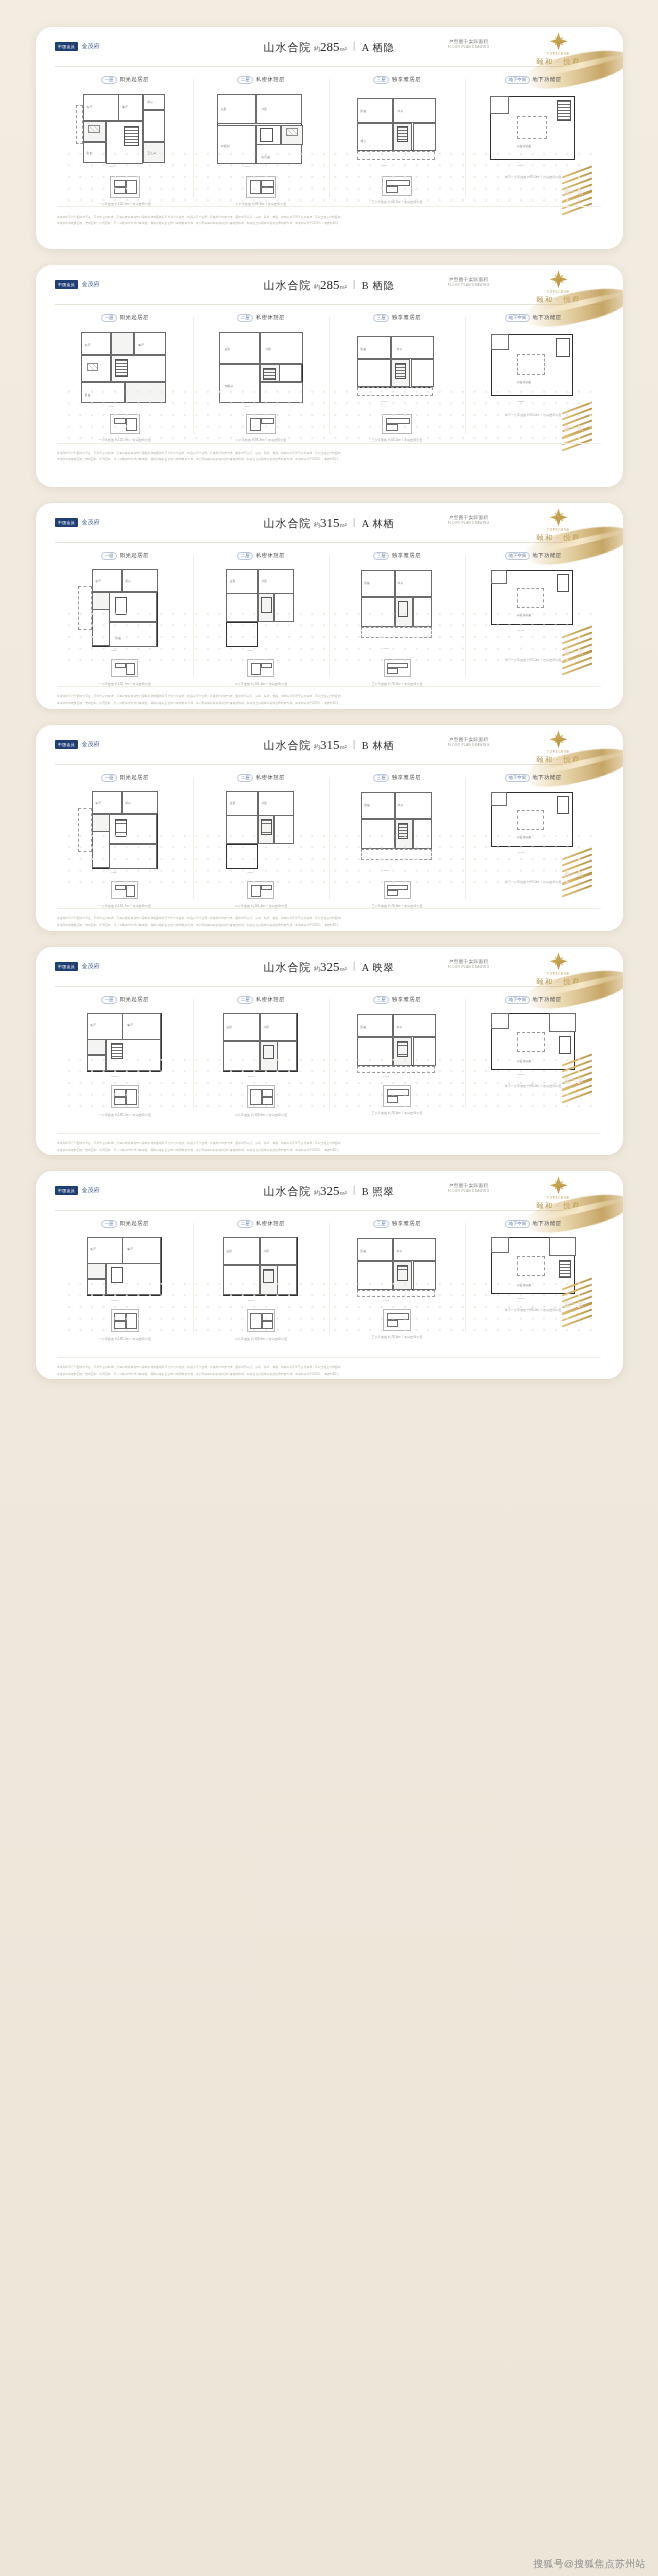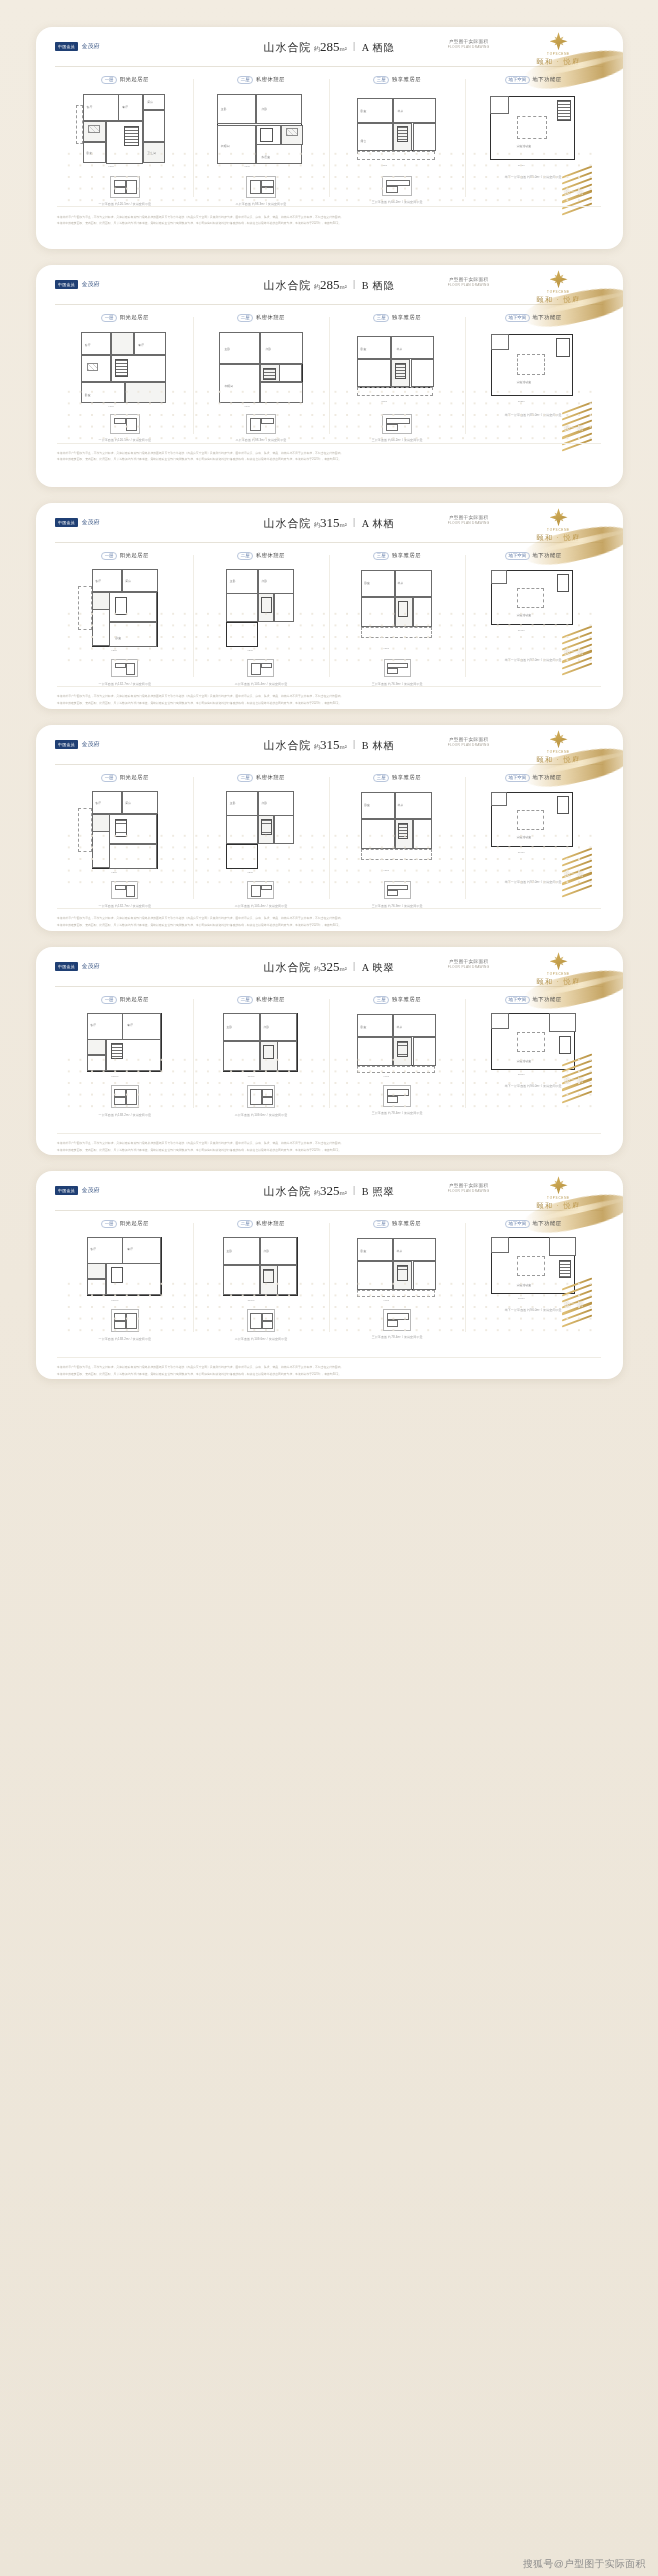--- a/index.html
+++ b/index.html
@@ -1213,16 +1213,16 @@
       </div>
     </div>
 
     <div class="sheet-foot" style="margin-top:16px">
       <p>本资料所示户型图仅为示意，不作为交付标准，具体以政府有关部门最终批准的图纸及买卖双方签署的《商品房买卖合同》及其附件约定为准。图中所示家具、家电、陈设、饰品、植物等均不属于交付标准，不包含在交付范围内。</p>
       <p>本资料中的建筑面积、套内面积、使用面积、尺寸等数据均为设计参考值，最终以政府主管部门实测数据为准。本公司保留对相关资料进行修改的权利，相关信息以最终签署的合同约定为准。本资料制作于2023年，有效期30天。</p>
     </div>
   </div>
 
   <div class="watermark">
-    <span>搜狐号@户型图于实际面积</span>
+    <span>搜狐号@搜狐焦点苏州站</span>
   </div>
 </div>
 
 
 </body></html>

